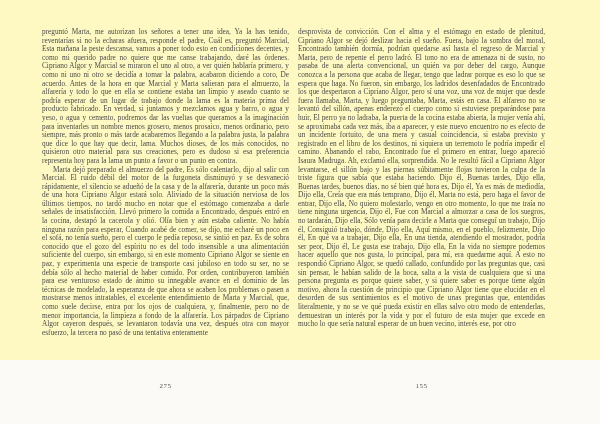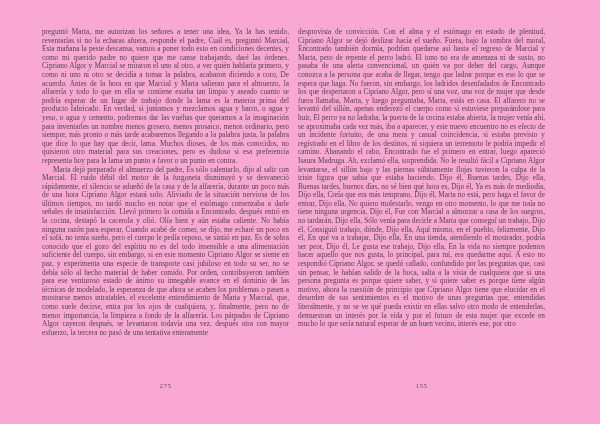--- a/index.html
+++ b/index.html
@@ -6,22 +6,22 @@
     margin: 0;
     padding: 0;
     width: 600px;
     height: 424px;
     overflow: hidden;
     background: #fbfaf7;
   }
   .spread {
     position: relative;
     width: 600px;
-    height: 424px;
-    background: #f9a8d4;
+    height: 360px;
+    background: #fef9c3;
     font-family: "Liberation Serif", "DejaVu Serif", serif;
   }
   .page {
     position: absolute;
     top: 28px;
     width: 247px;
   }
   .page-left  { left: 42px; }
   .page-right { left: 298px; }
   .page-text {

